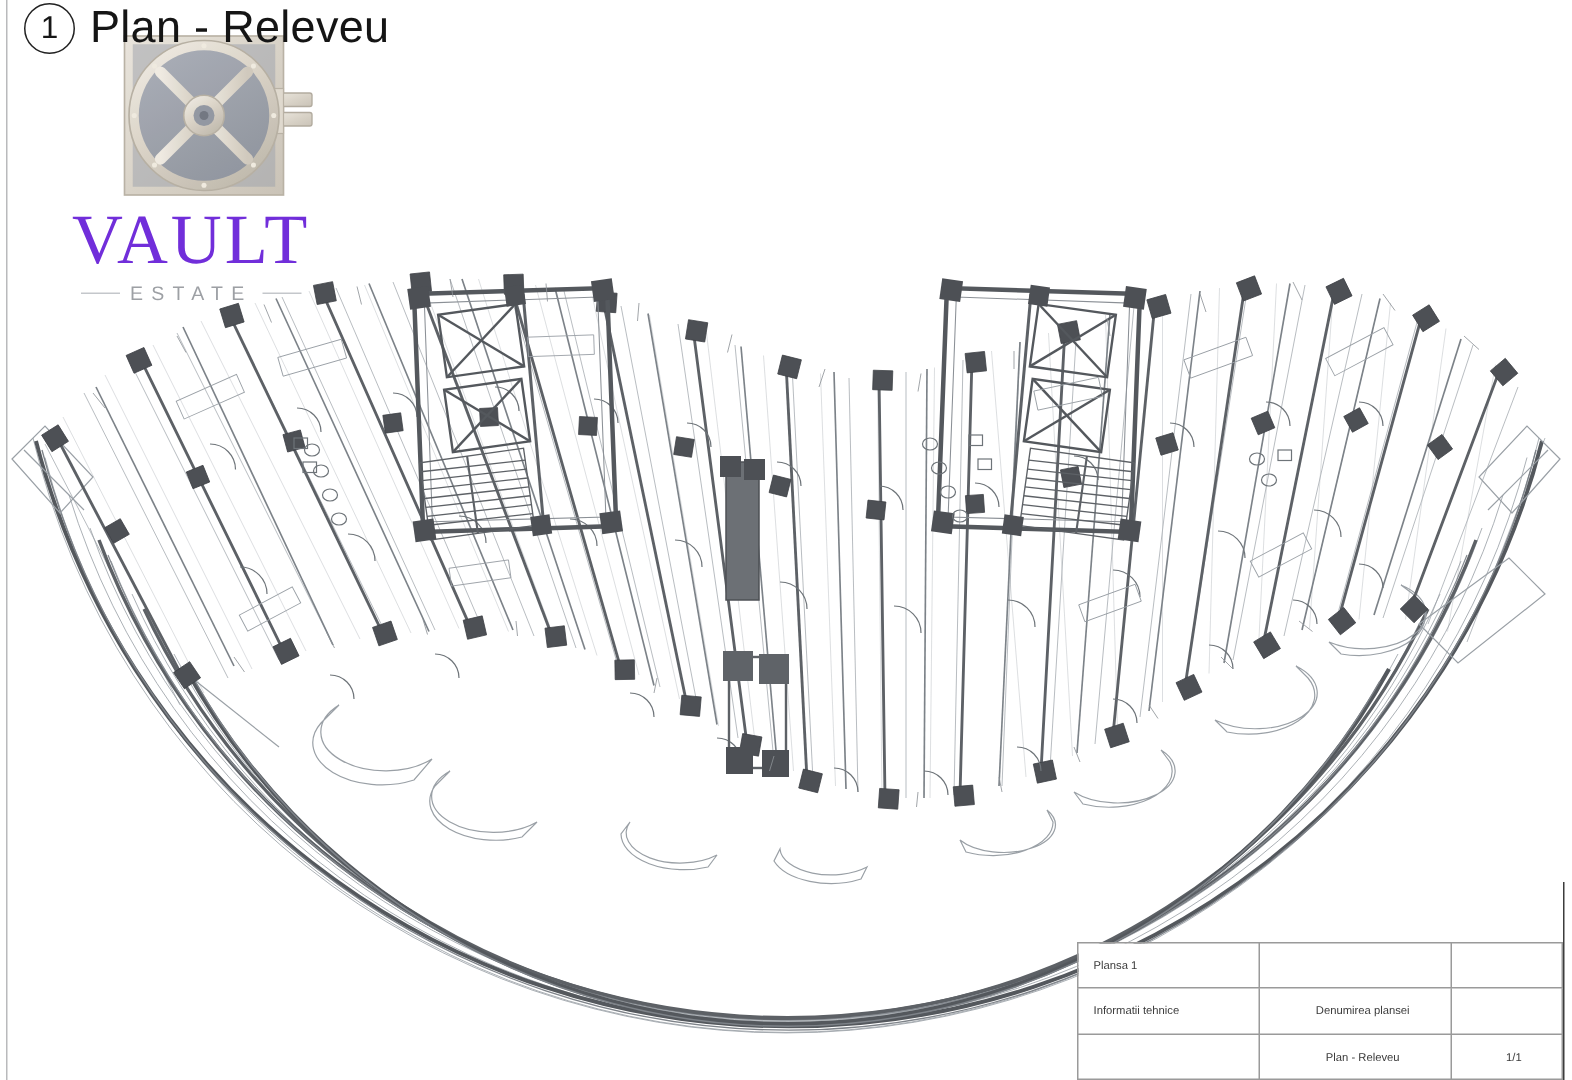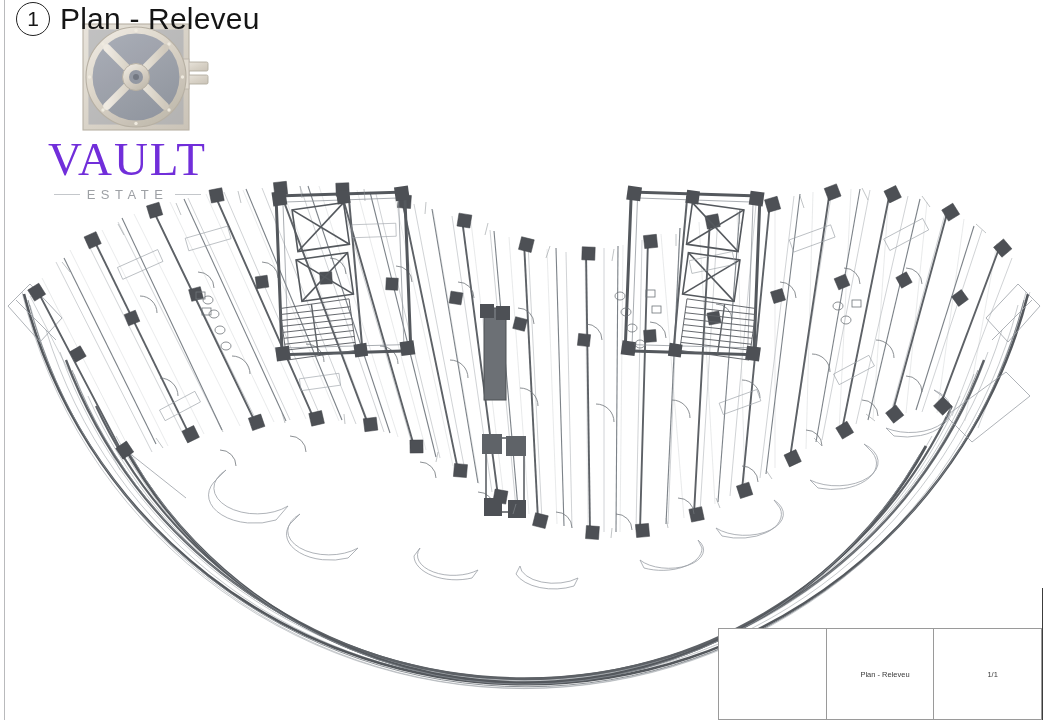--- a/index.html
+++ b/index.html
@@ -632,20 +632,30 @@
       <line x1="814" y1="438" x2="822" y2="446"></line>
       <line x1="866" y1="414" x2="875" y2="421"></line>
     </g>
 
   </g>
 </svg>
 
 <div id="title-block">
   <table>
     <tbody>
+        <tr>
+      <td style="width:38%">Plansa  1</td>
+      <td style="width:40%"></td>
+      <td style="width:22%"></td>
+    </tr>
+    <tr>
+      <td>Informatii tehnice</td>
+      <td class="tb-center">Denumirea plansei</td>
+      <td></td>
+    </tr>
     <tr>
       <td></td>
       <td class="tb-center">Plan - Releveu</td>
       <td class="tb-page">1/1</td>
     </tr>
   </tbody>
     </table>
 </div>
 
 </body></html>

